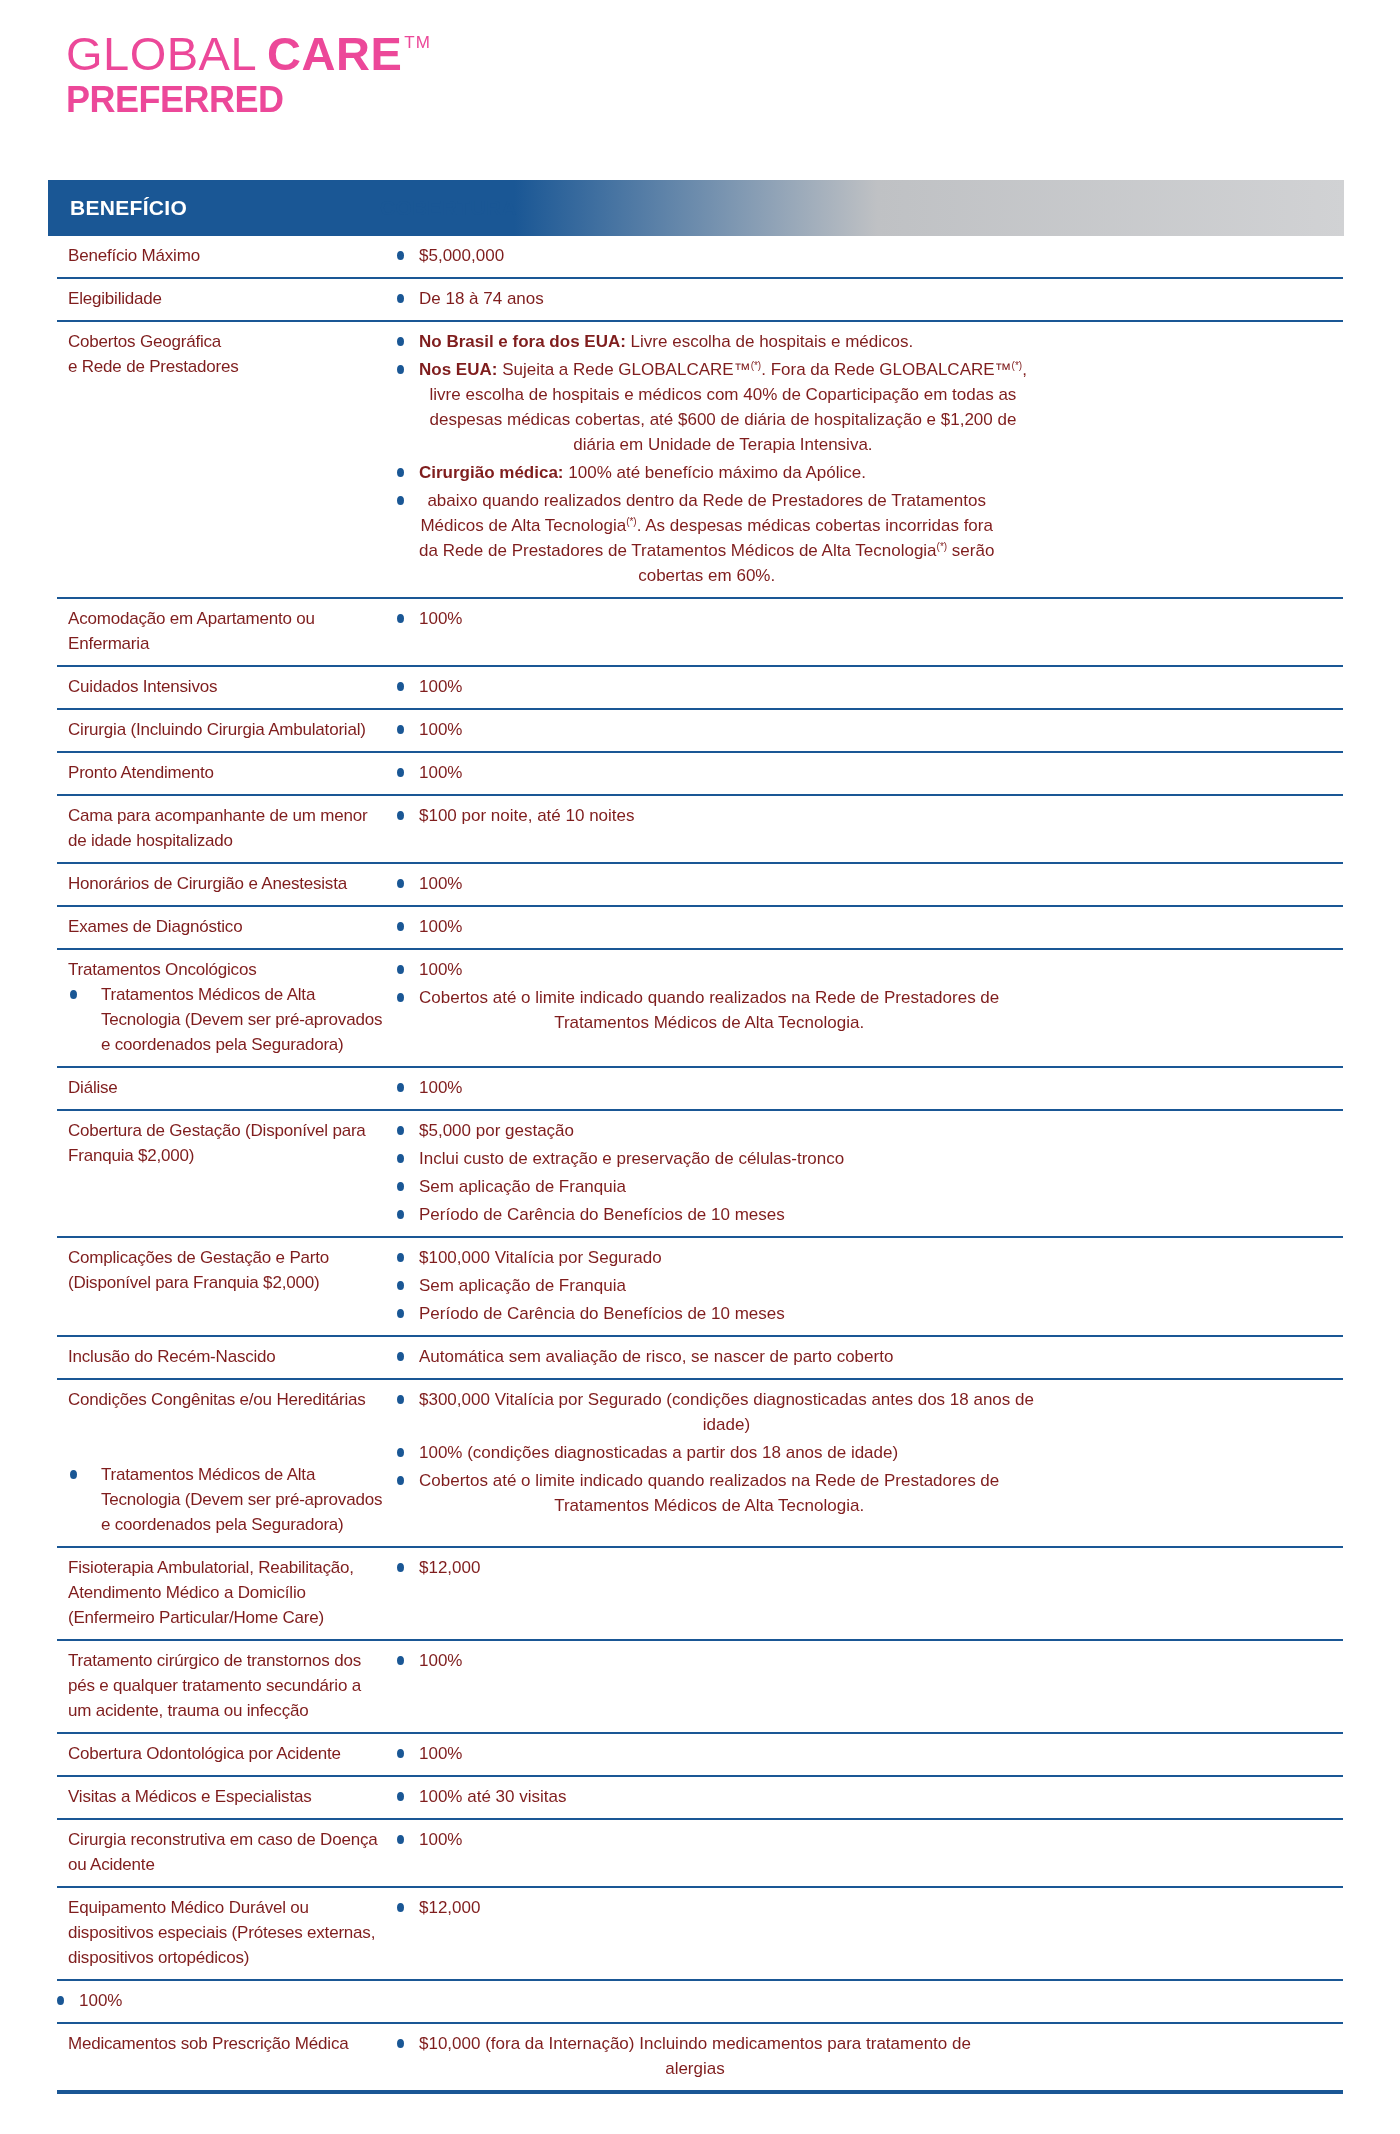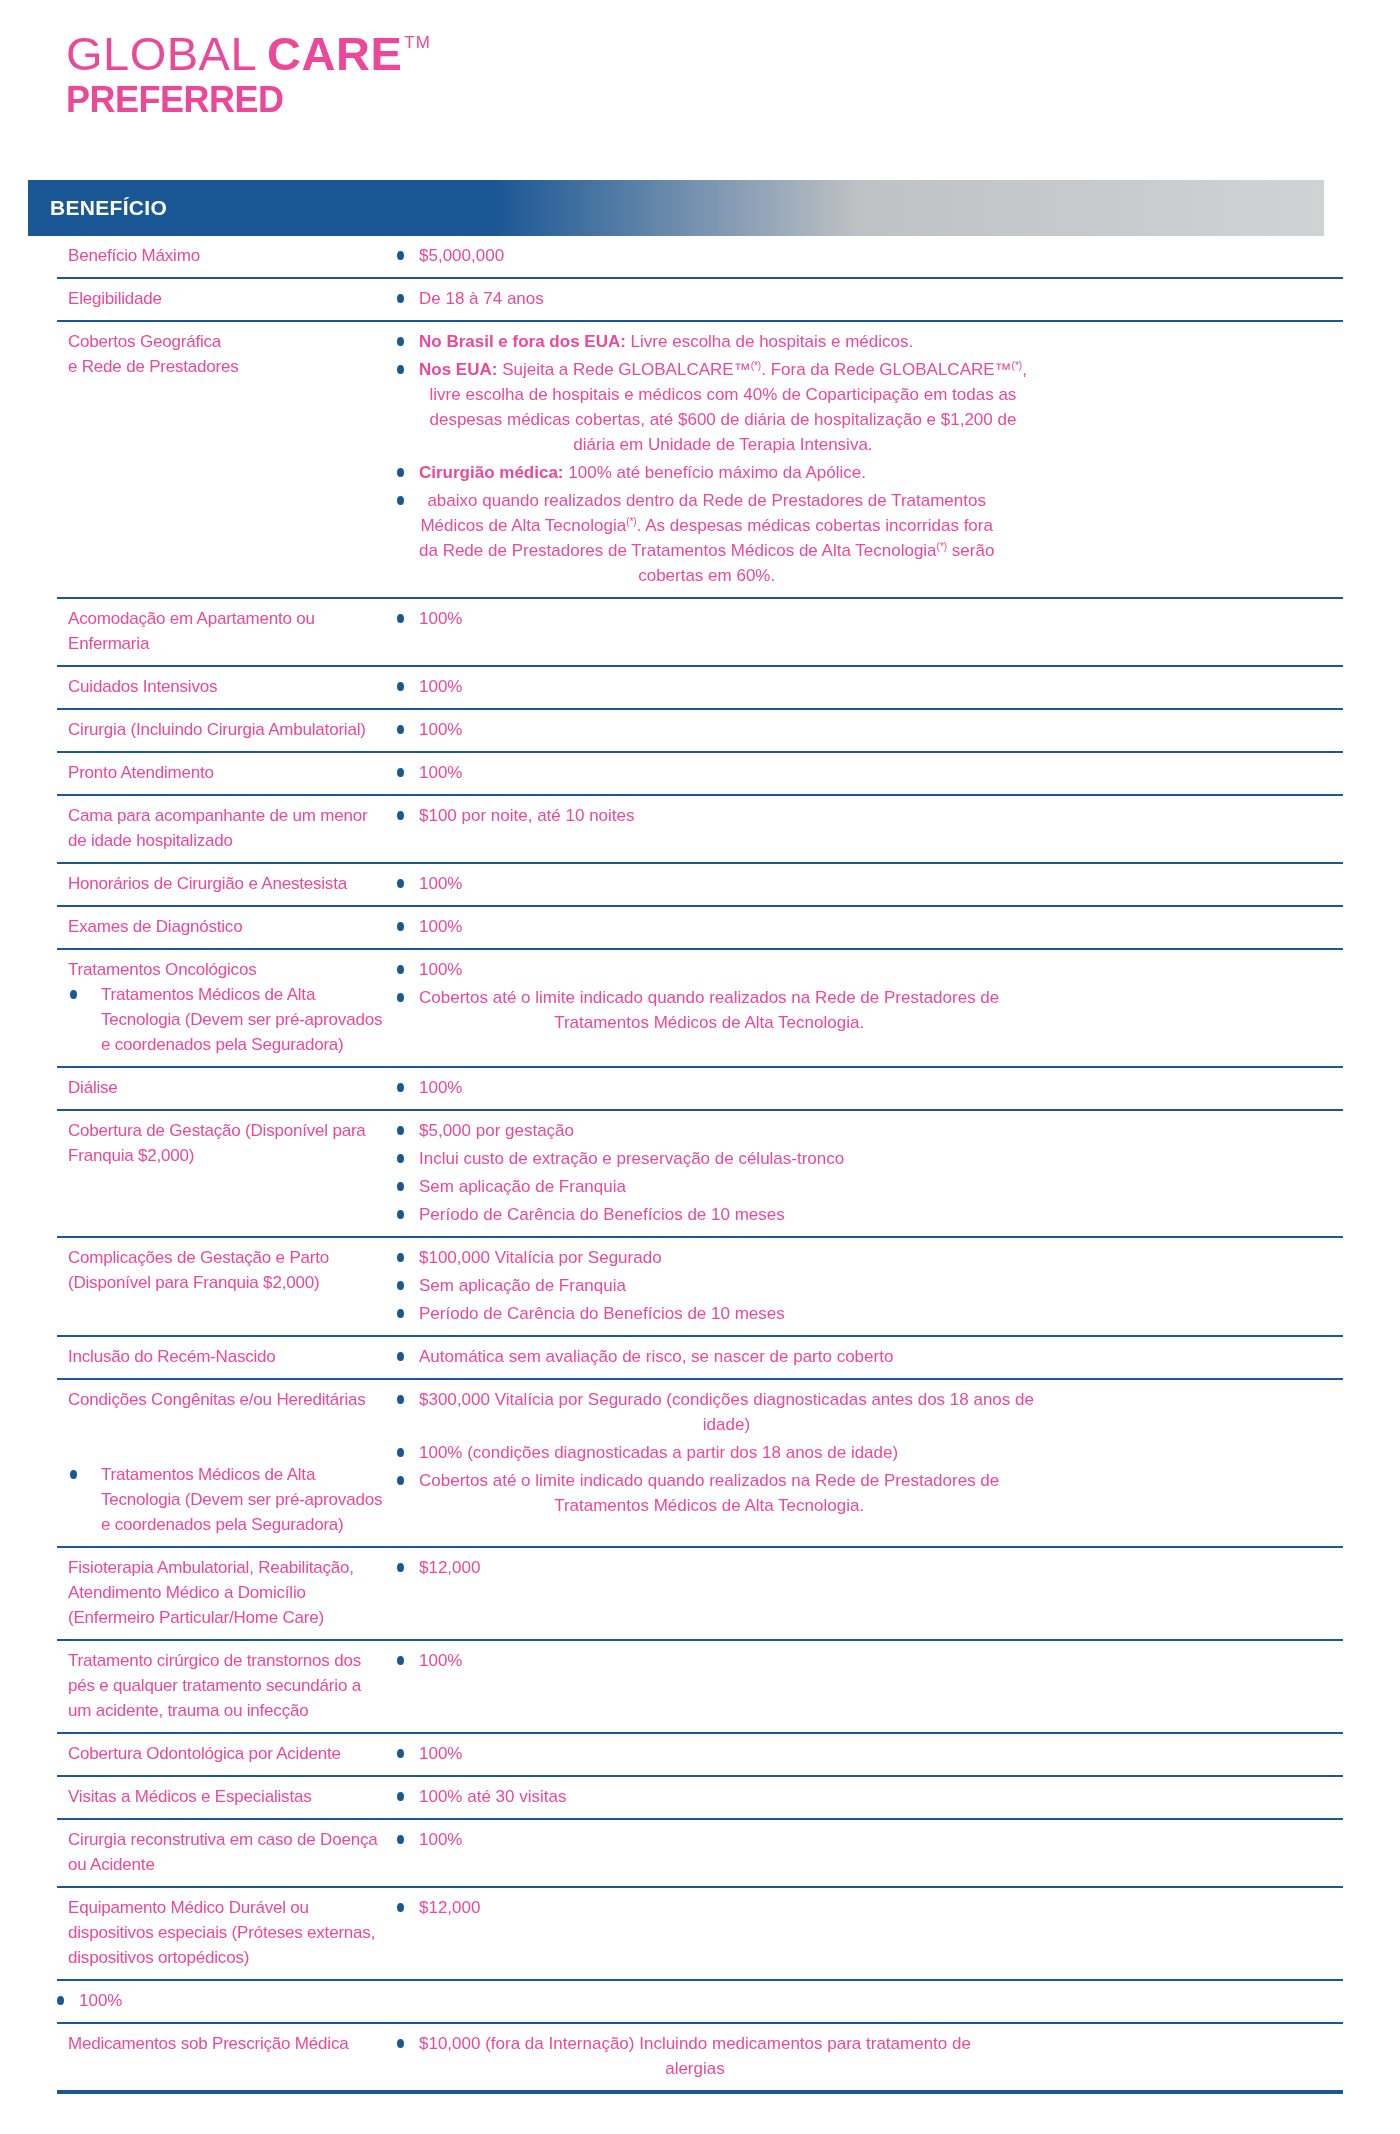--- a/index.html
+++ b/index.html
@@ -10,31 +10,31 @@
   }
   
   .logo{position:absolute;left:66px;top:30px;color:#ec4899;line-height:1;}
   .logo-line1{font-size:47px;letter-spacing:0.5px;}
   .logo-light{font-weight:400;}
   .logo-bold{font-weight:700;margin-left:10px;}
   .logo-tm{font-size:17px;font-weight:400;vertical-align:22px;letter-spacing:1px;margin-left:2px;}
   .logo-line2{font-size:36px;font-weight:700;letter-spacing:-0.5px;margin-top:5px;}
   
   .bar{
-    position:absolute;left:28px;top:180px;width:1296px;height:56px;
+    position:absolute;left:48px;top:180px;width:1296px;height:56px;
     background:linear-gradient(90deg,#1a5795 0%,#1a5795 36%,#bfc1c4 64%,#d1d2d4 100%);
   }
   .bar-label{position:absolute;top:50%;transform:translateY(-50%);font-size:21px;font-weight:700;letter-spacing:0.3px;}
   .bar-benefit{left:22px;color:#ffffff;}
   .bar-coverage{left:332px;color:#1a5795;}
   
   .table{position:absolute;left:57px;top:236px;width:1286px;}
   .row{display:flex;border-bottom:2px solid #1a5795;padding:7px 0 9px;}
   .row:last-child{border-bottom:4px solid #1a5795;}
-  .cell{color:#ec4899;font-size:17px;line-height:25px;}
+  .cell{color:#7f1d1d;font-size:17px;line-height:25px;}
   .ben{flex:0 0 340px;padding-left:11px;box-sizing:border-box;letter-spacing:-0.2px;}
   .cov{flex:1;min-width:0;}
   .cov-item{display:flex;margin-top:3px;text-align:center;}
   .cov-item:first-child{margin-top:0;}
   .ben-item{margin-top:0;}
   .ben-item.sub{display:flex;padding-left:2px;gap:12px;}
   .bullet{flex:0 0 7px;width:7px;height:9px;border-radius:50%;background:#1a5795;margin:8px 15px 0 0;}
   .ben-item.sub .bullet{margin-right:12px;}
   .b{font-weight:700;}
   sup{font-size:10px;line-height:0;vertical-align:6px;letter-spacing:0;}

